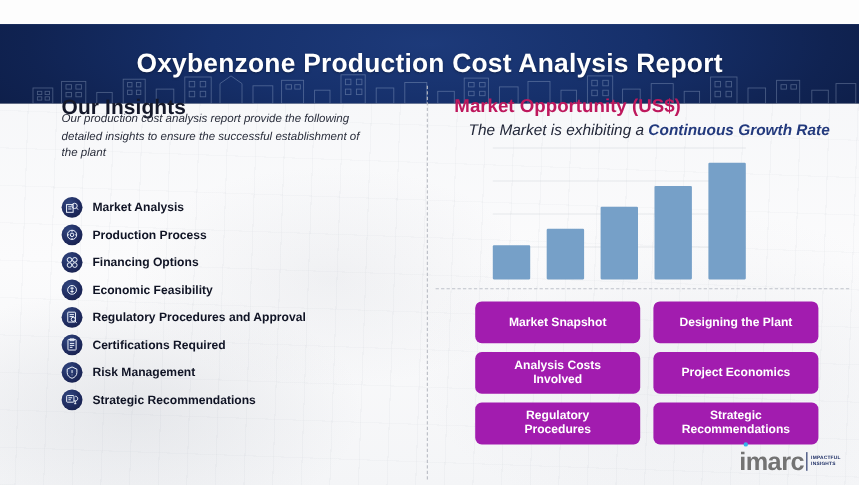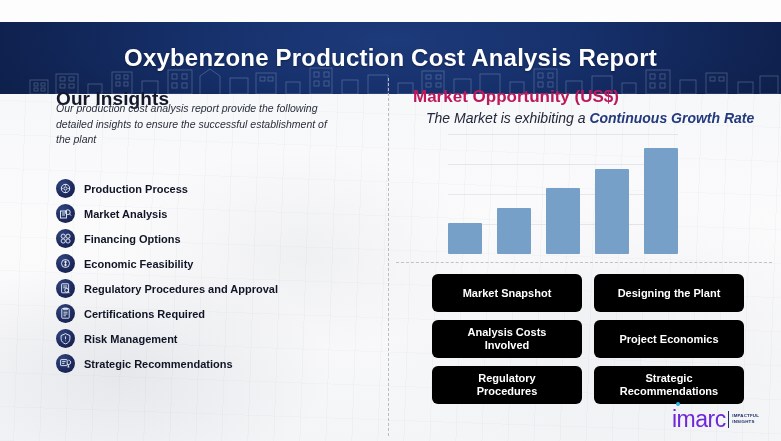--- a/index.html
+++ b/index.html
@@ -205,21 +205,21 @@
     position: absolute;
     left: 44px; top: 202px;
     width: 312px;
     display: grid;
     grid-template-columns: 150px 150px;
     grid-column-gap: 12px;
     grid-row-gap: 8px;
   }
   .topic-btn {
     height: 38px;
-    background: #000000;
+    background: #a21caf;
     border-radius: 6px;
     color: #ffffff;
     font-size: 11px;
     font-weight: bold;
     display: flex;
     align-items: center;
     justify-content: center;
     text-align: center;
     line-height: 13px;
     padding: 0 6px;
@@ -232,22 +232,22 @@
   .logo {
     position: absolute;
     left: 672px; top: 405px;
     width: 100px; height: 28px;
     display: flex;
     align-items: center;
     z-index: 6;
   }
   .logo-mark {
     font-size: 23px;
-    font-weight: normal;
-    color: #6d28d9;
+    font-weight: bold;
+    color: #737373;
     letter-spacing: -0.5px;
     line-height: 23px;
     position: relative;
   }
   .logo-dot {
     position: absolute;
     left: 3.5px; top: -3px;
     width: 4px; height: 4px;
     border-radius: 50%;
     background: #35b3e8;
@@ -349,41 +349,41 @@
   <div class="left-panel">
     <div class="left-title">Our Insights</div>
     <div class="left-sub">Our production cost analysis report provide the following detailed insights to ensure the successful establishment of the plant</div>
 
     <div class="insight-list">
 
       <div class="insight-item">
         <span class="insight-icon">
           <svg width="13" height="13" viewBox="0 0 13 13">
               <g fill="none" stroke="#eef3fb" stroke-width="0.9">
-                <circle cx="6.5" cy="6.5" r="4.2"></circle>
-                <circle cx="6.5" cy="6.5" r="1.6"></circle>
-                <path d="M6.5 2.3v1.4M6.5 9.3v1.4M2.3 6.5h1.4M9.3 6.5h1.4"></path>
-              </g>
-            </svg>
-        </span>
-        <span class="insight-label">Production Process</span>
-      </div>
-
-      <div class="insight-item">
-        <span class="insight-icon">
-          <svg width="13" height="13" viewBox="0 0 13 13">
-              <g fill="none" stroke="#eef3fb" stroke-width="0.9">
                 <rect x="1.5" y="4" width="6" height="7"></rect>
                 <path d="M3 6h3M3 8h3"></path>
                 <circle cx="8.8" cy="5.2" r="2.4"></circle>
                 <path d="M10.6 7l1.4 1.6"></path>
               </g>
             </svg>
         </span>
         <span class="insight-label">Market Analysis</span>
+      </div>
+
+      <div class="insight-item">
+        <span class="insight-icon">
+          <svg width="13" height="13" viewBox="0 0 13 13">
+              <g fill="none" stroke="#eef3fb" stroke-width="0.9">
+                <circle cx="6.5" cy="6.5" r="4.2"></circle>
+                <circle cx="6.5" cy="6.5" r="1.6"></circle>
+                <path d="M6.5 2.3v1.4M6.5 9.3v1.4M2.3 6.5h1.4M9.3 6.5h1.4"></path>
+              </g>
+            </svg>
+        </span>
+        <span class="insight-label">Production Process</span>
       </div>
 
 
       <div class="insight-item">
         <span class="insight-icon">
           <svg width="13" height="13" viewBox="0 0 13 13">
               <g fill="none" stroke="#eef3fb" stroke-width="0.9">
                 <circle cx="4.2" cy="4.2" r="2.1"></circle>
                 <circle cx="9" cy="4.2" r="2.1"></circle>
                 <circle cx="4.2" cy="9" r="2.1"></circle>

